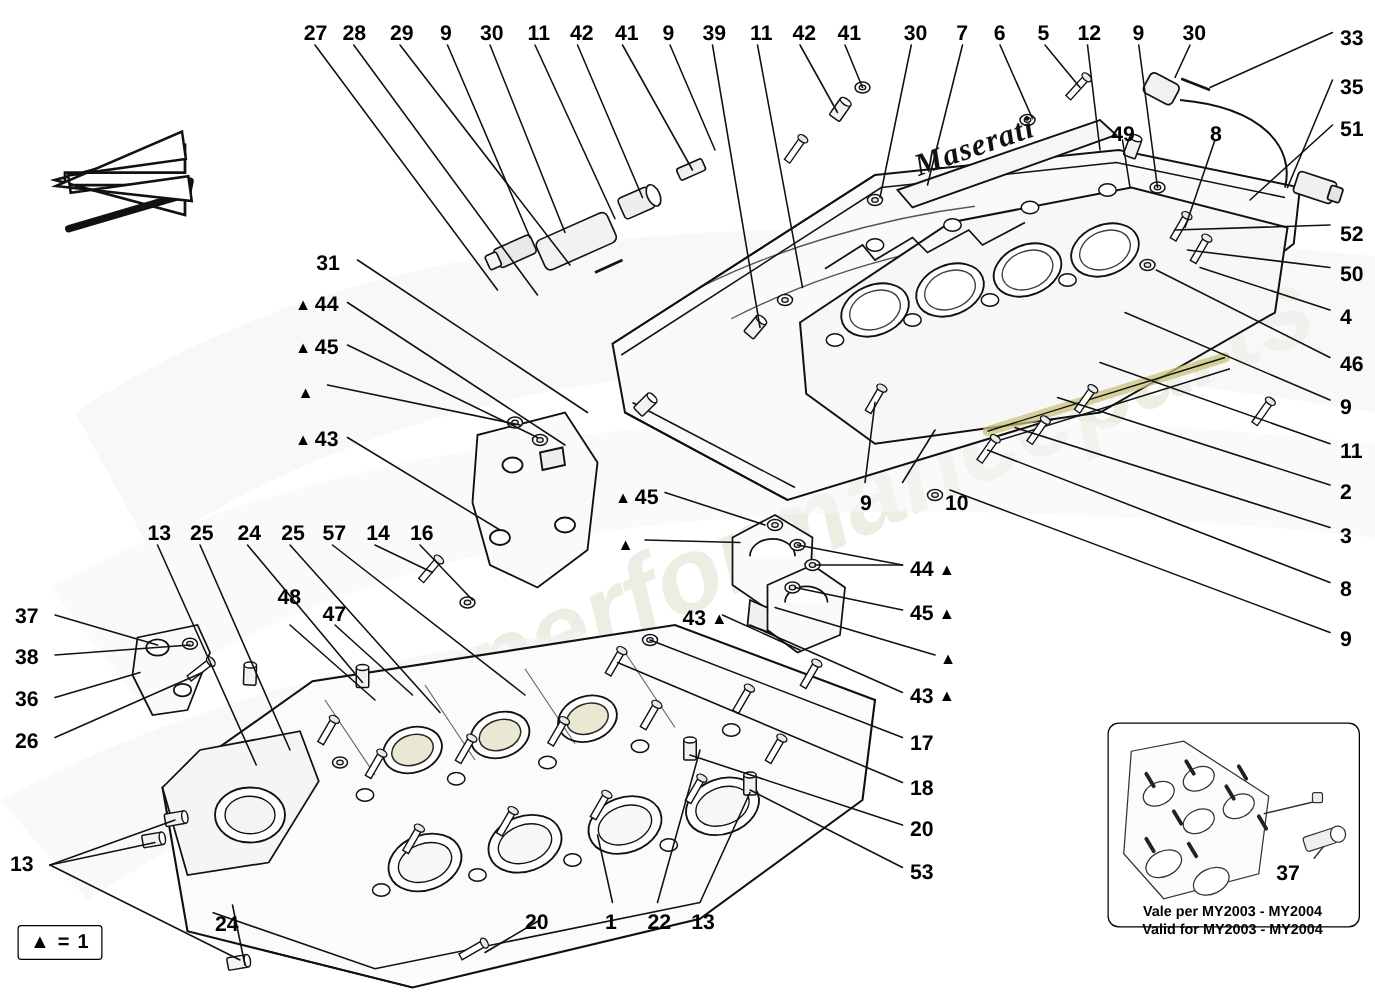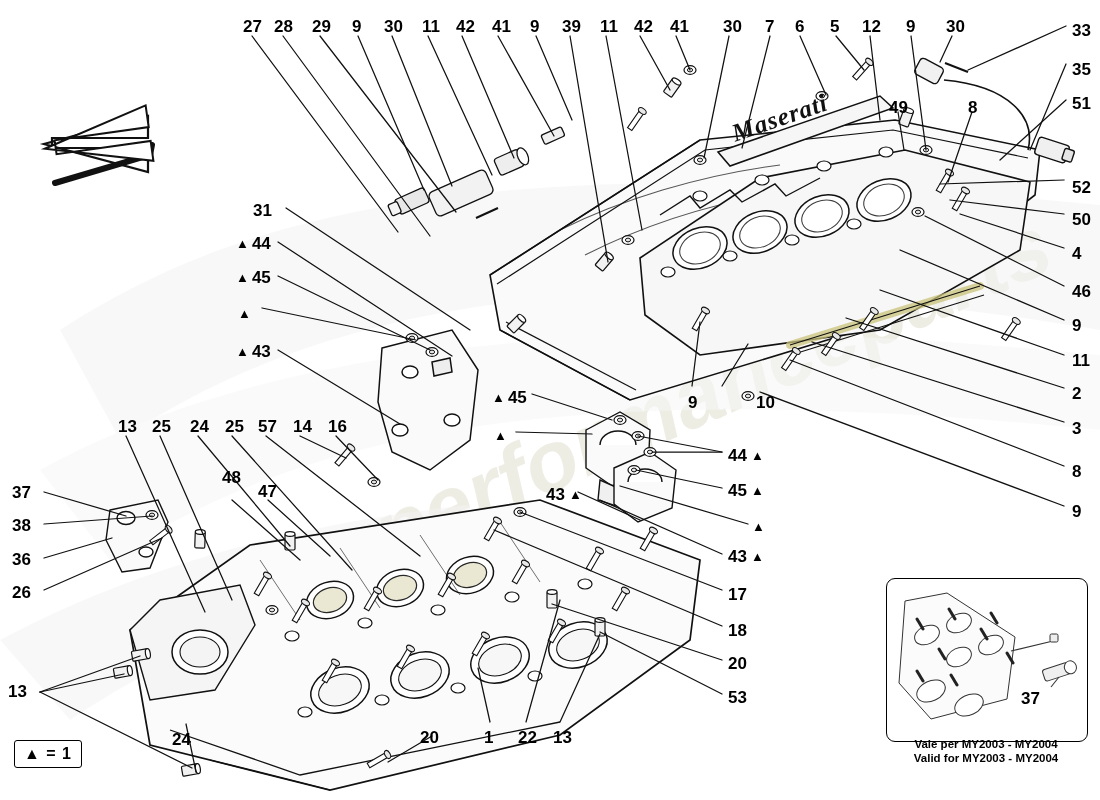--- a/index.html
+++ b/index.html
@@ -6,21 +6,21 @@
   body{width:1100px;height:800px;overflow:hidden;font-family:"Liberation Sans",sans-serif;}
   #stage{position:relative;width:1100px;height:800px;background:#fff;}
   svg.layer{position:absolute;left:0;top:0;width:1100px;height:800px;}
   .lbl{position:absolute;font-family:"Liberation Sans",sans-serif;font-weight:bold;font-size:17px;color:#000;white-space:nowrap;line-height:1;}
   .lbl.tri-left::before{content:"\25B2";font-size:13px;margin-right:3px;display:inline-block;vertical-align:1px;}
   .lbl.tri-right::after{content:"\25B2";font-size:13px;margin-left:4px;display:inline-block;vertical-align:1px;}
   .lbl.tri-only{font-size:13px;}
   #legend{position:absolute;left:14px;top:740px;border:1.6px solid #000;border-radius:3px;background:#fff;
           padding:4px 9px;font-weight:bold;font-size:16px;letter-spacing:1px;}
   #inset{position:absolute;left:886px;top:578px;width:200px;height:162px;border:1.6px solid #000;border-radius:9px;background:#fff;}
-  #inset-caption{position:absolute;left:886px;top:724px;width:200px;text-align:center;font-weight:bold;font-size:11.5px;line-height:13.5px;margin-top:14px;}
+  #inset-caption{position:absolute;left:886px;top:724px;width:200px;text-align:center;font-weight:bold;font-size:11.5px;line-height:13.5px;}
   .wm{position:absolute;font-weight:bold;font-style:italic;color:#e9e7dc;pointer-events:none;}
 </style>
 </head>
 <body>
 
 <div id="stage">
 
   <div class="wm" style="left:250px;top:360px;font-size:86px;transform:rotate(-24deg);opacity:.75;">superformanceparts</div>
   <div class="wm" style="left:620px;top:215px;font-size:70px;transform:rotate(-24deg);opacity:.55;color:#f2efdf;">1965</div>
 

